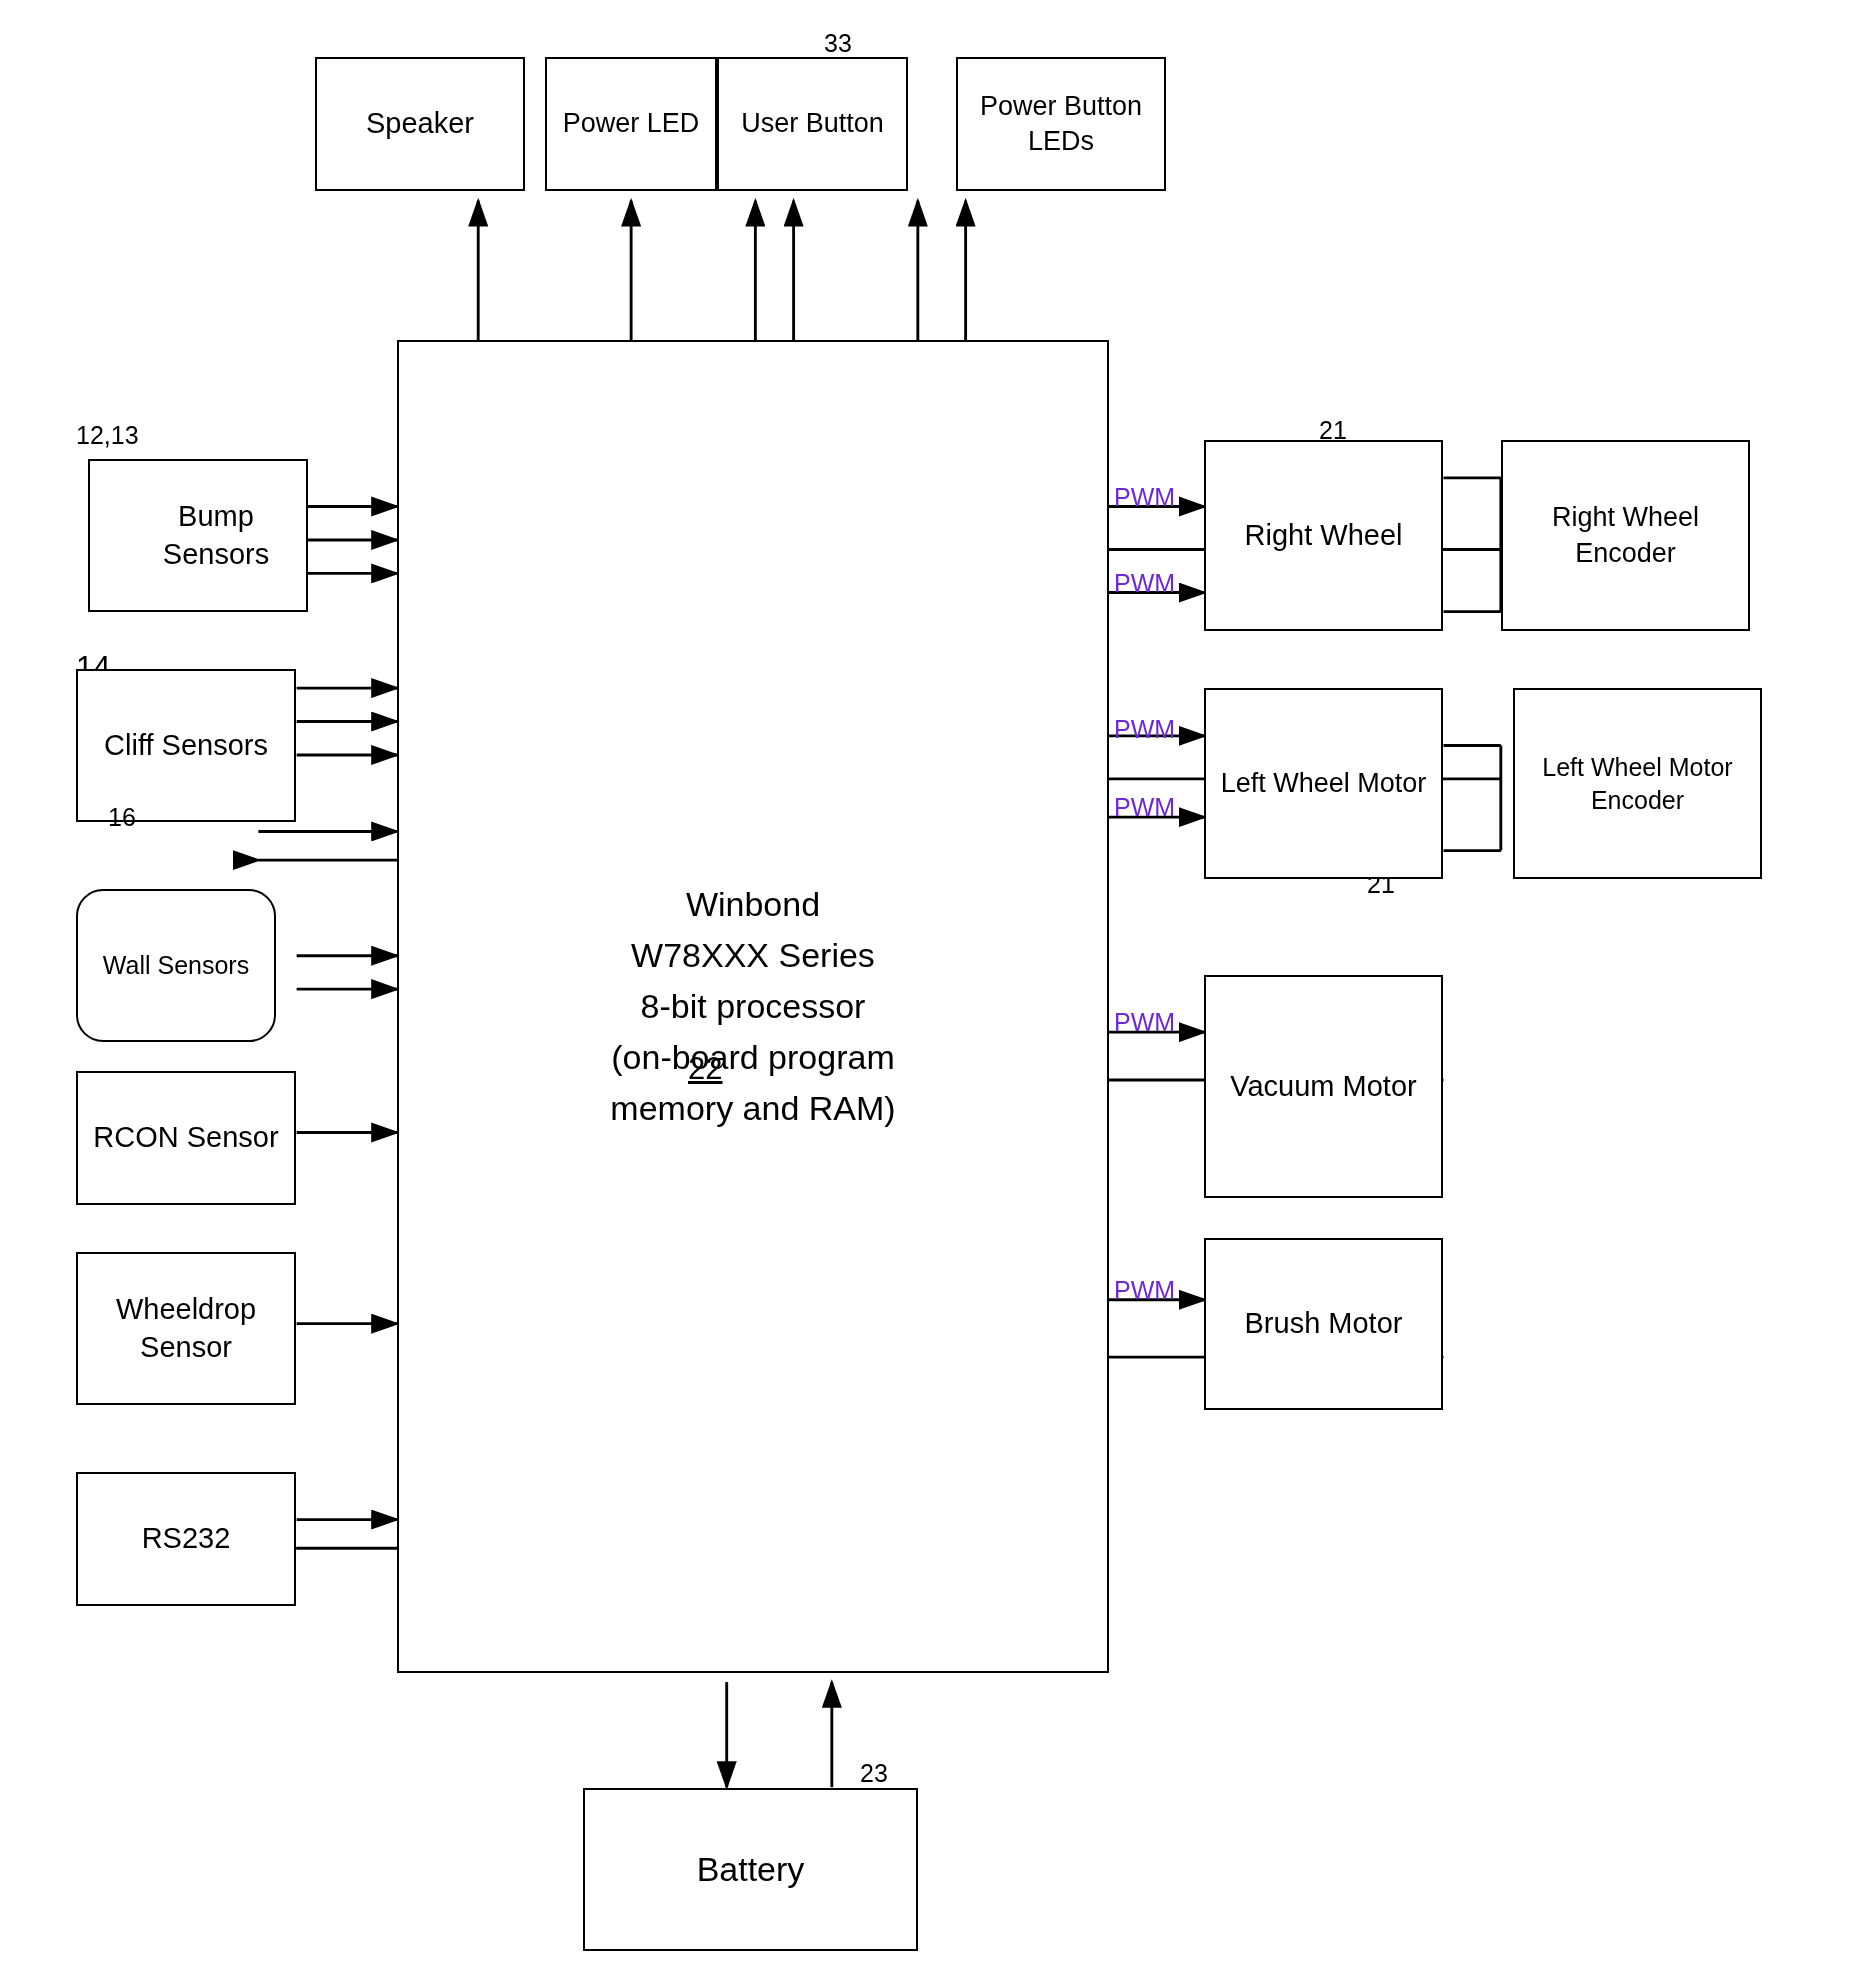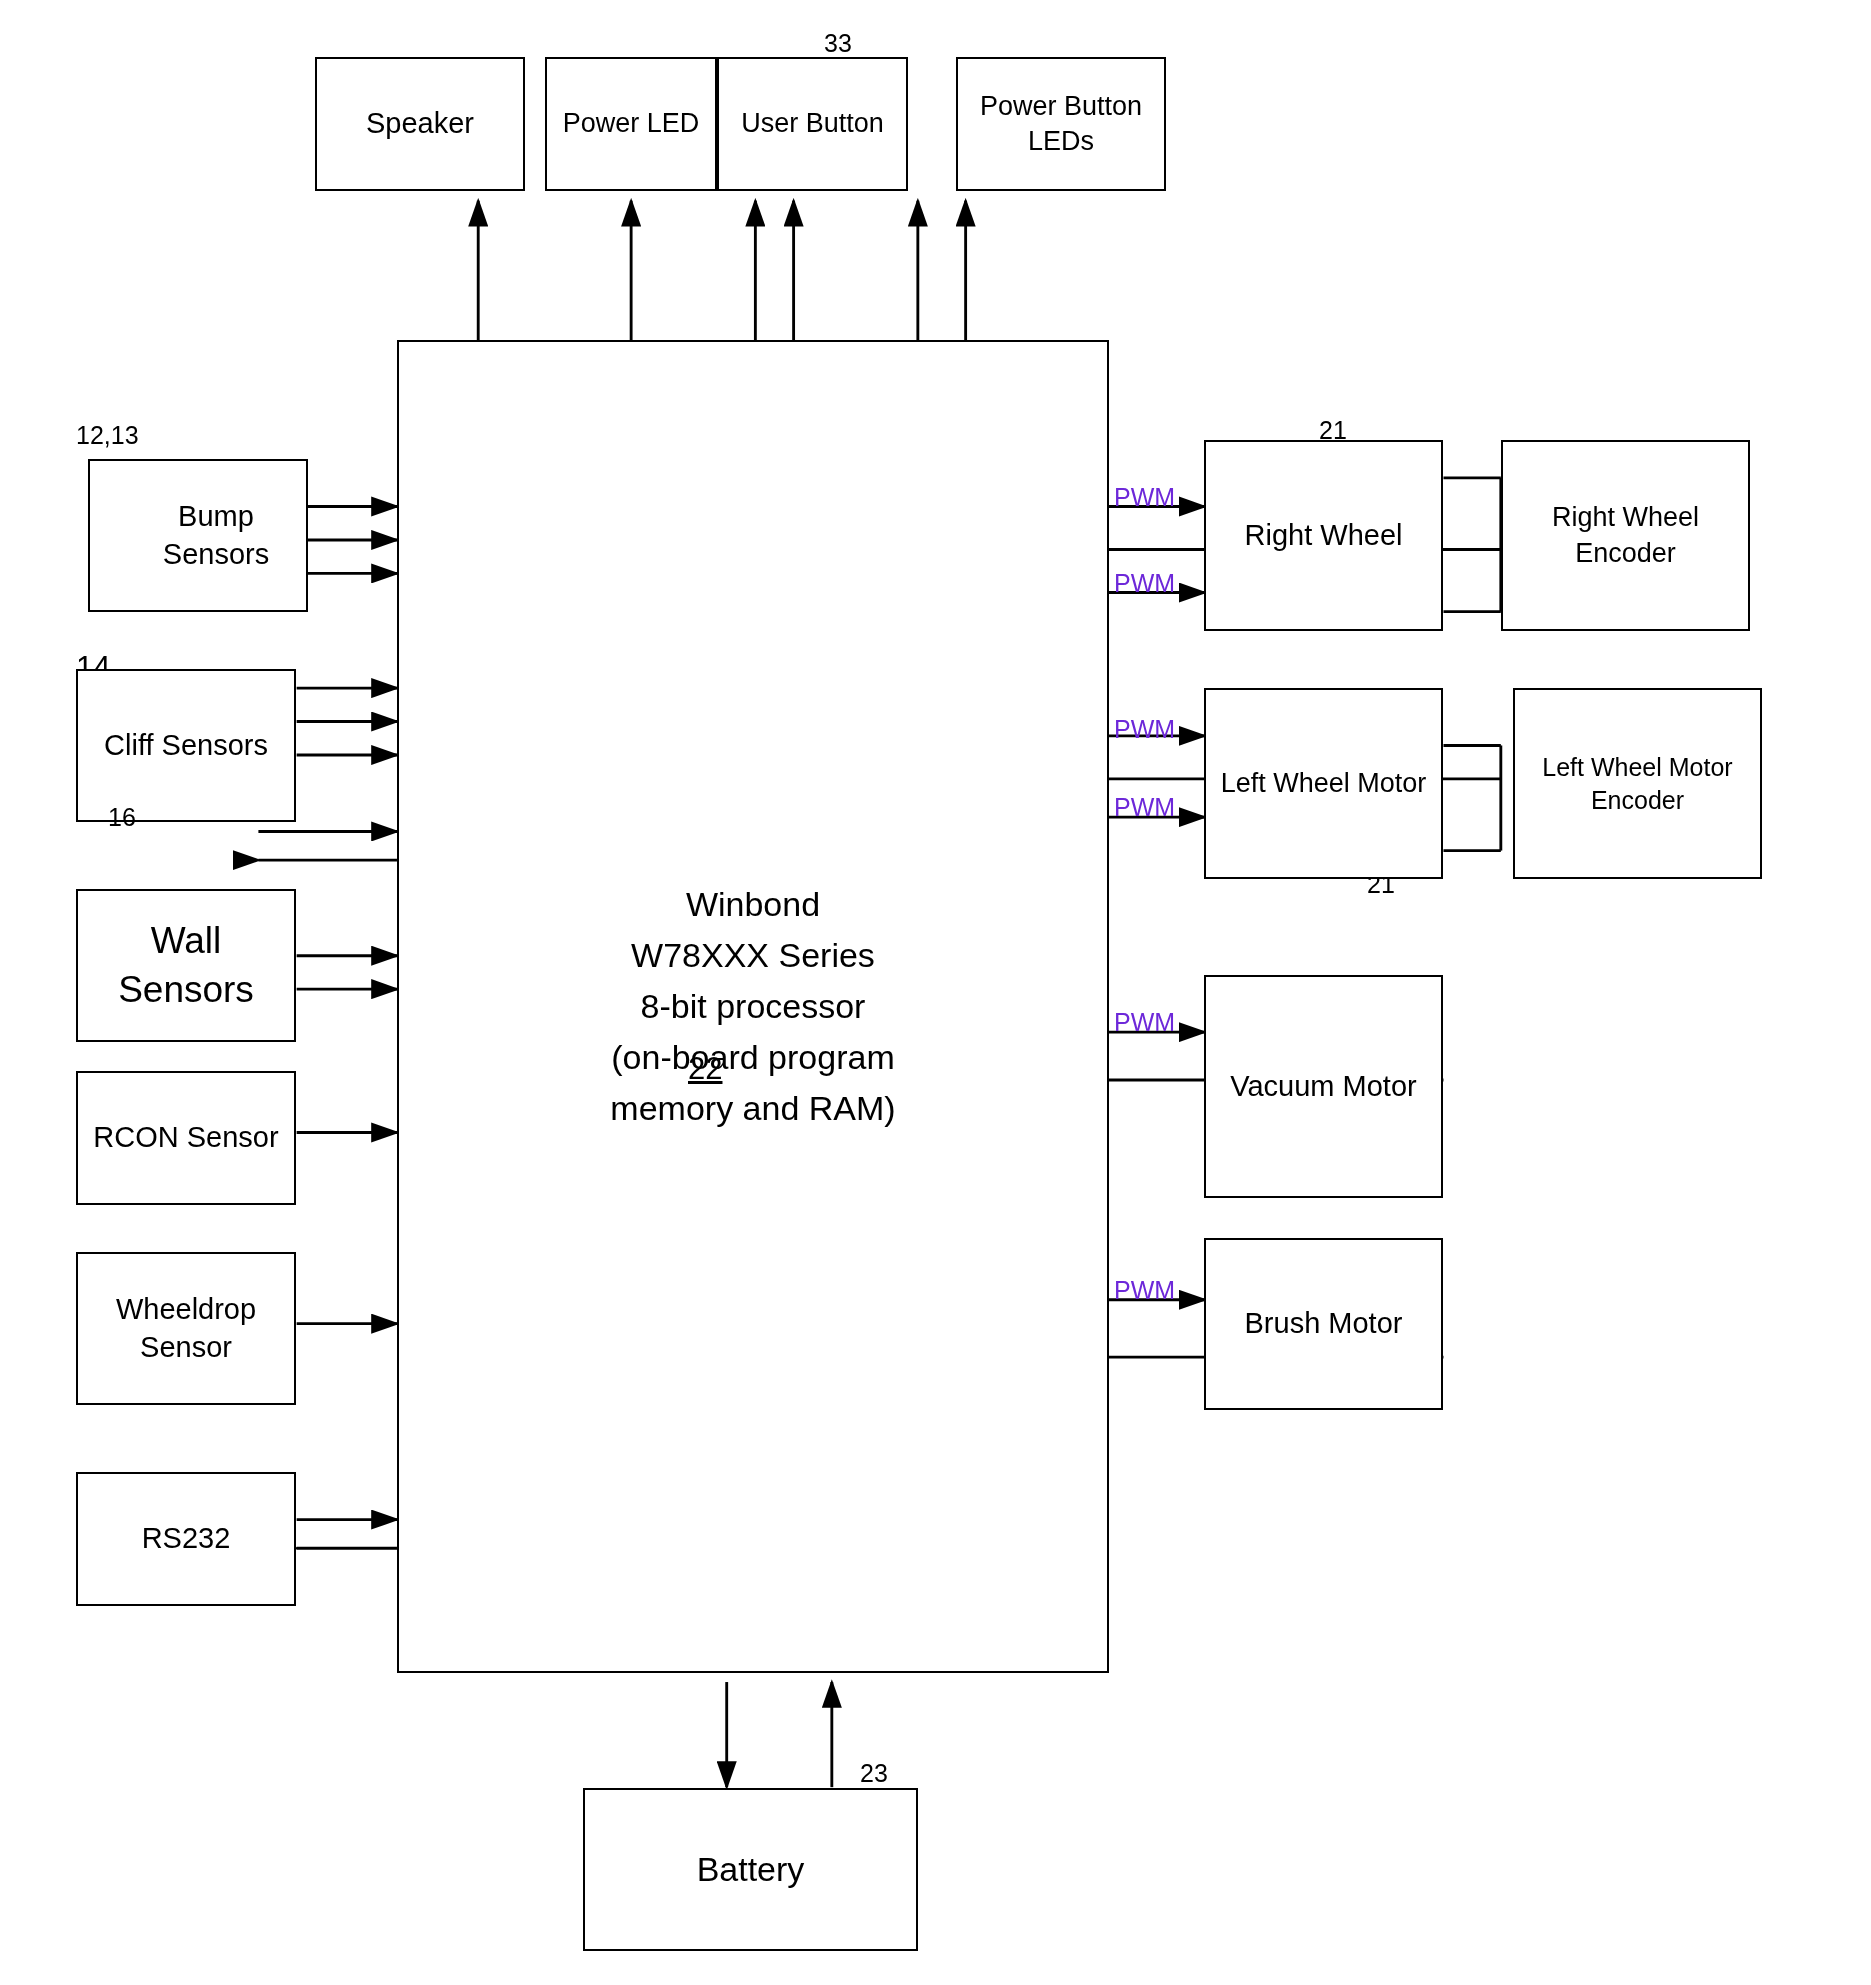--- a/index.html
+++ b/index.html
@@ -174,21 +174,21 @@
 
   <div class="label" style="left:76px; top:650px; font-size:31px;">14</div>
 
   <div class="block" style="left:76px; top:669px; width:220px; height:153px; font-size:29px;">
     <span>Cliff
 Sensors</span>
   </div>
 
   <div class="label" style="left:76px; top:803px; font-size:25px;margin-left:32px;">16</div>
 
-  <div class="block" style="left:76px; top:889px; width:220px; height:153px; font-size:37px;">
+  <div class="block" style="left:76px; top:889px; width:200px; height:153px; font-size:25px;border-radius:27px;">
     <span>Wall
 Sensors</span>
   </div>
 
   <div class="block" style="left:76px; top:1071px; width:220px; height:134px; font-size:29px;">
     <span>RCON
 Sensor</span>
   </div>
 
   <div class="block" style="left:76px; top:1252px; width:220px; height:153px; font-size:29px;">

